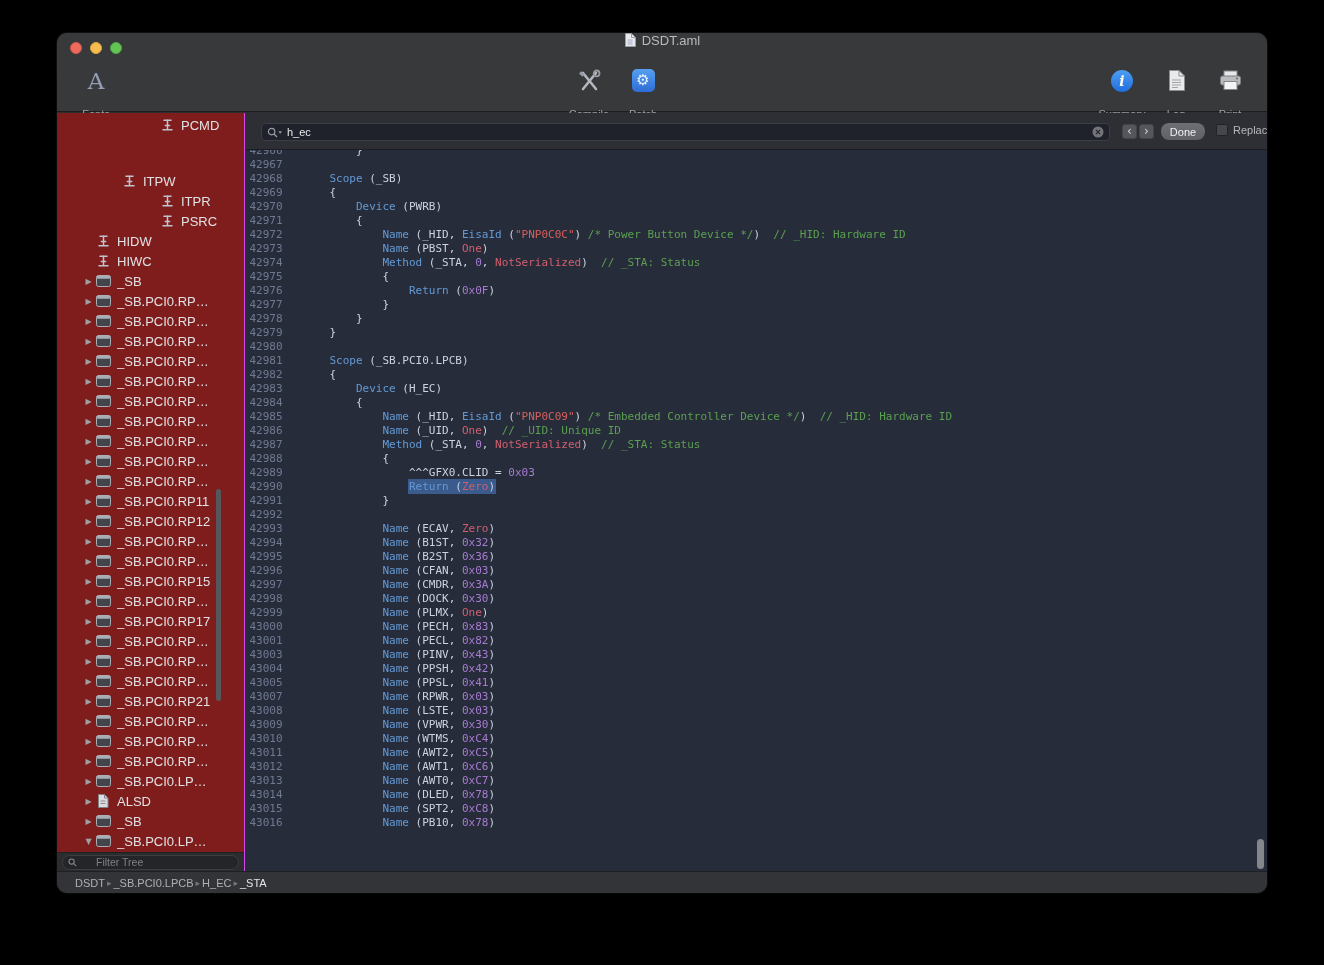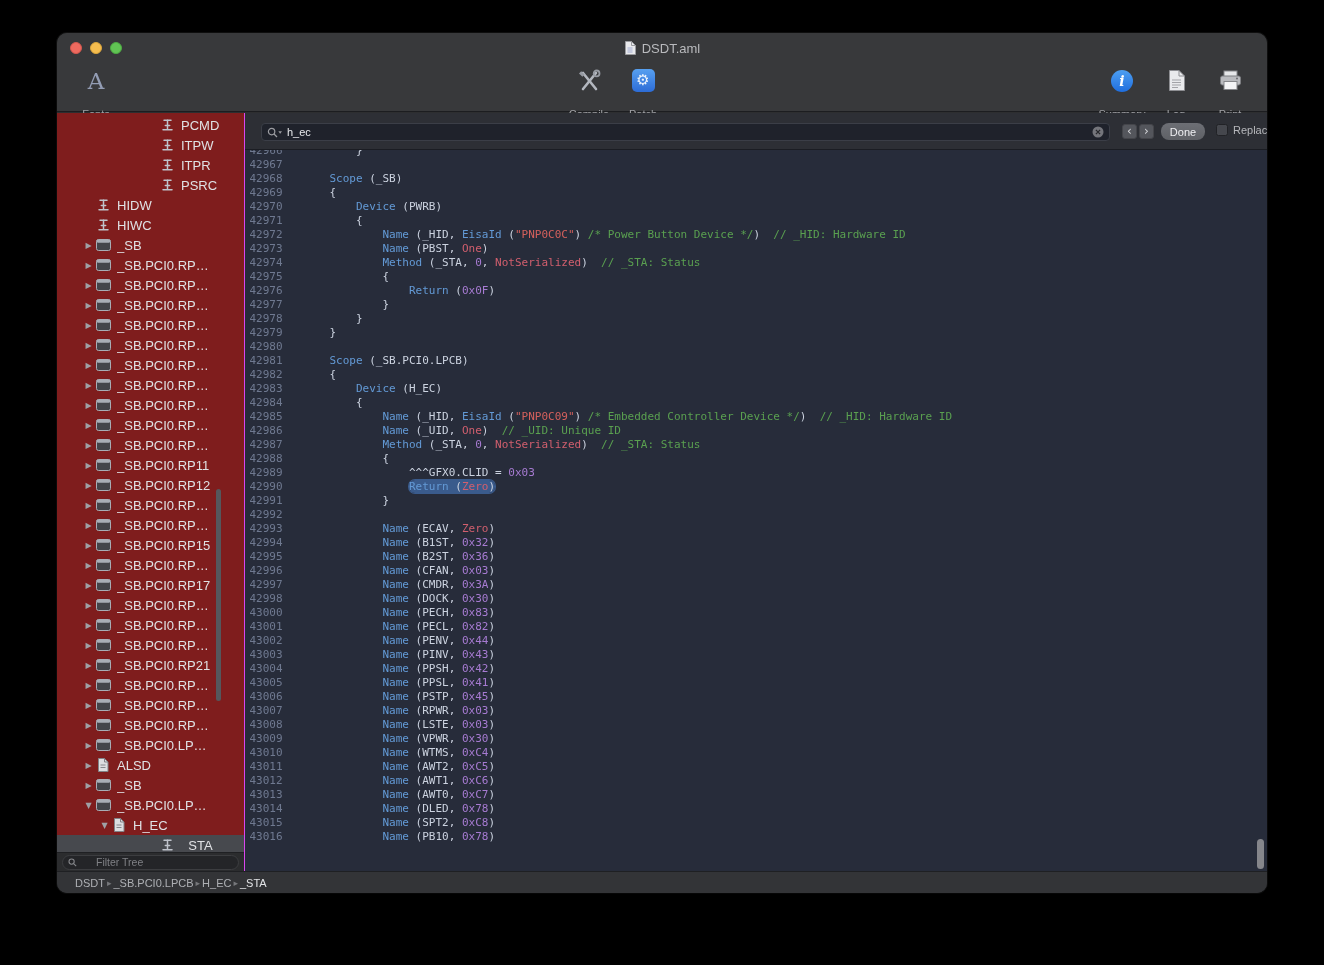--- a/index.html
+++ b/index.html
@@ -8,21 +8,21 @@
   .window{position:absolute;left:57px;top:33px;width:1210px;height:860px;background:#2d2e30;
     border-radius:10px;overflow:hidden;box-shadow:0 30px 80px rgba(0,0,0,.85),0 0 0 1px rgba(255,255,255,.07)}
 
   
   .titlebar{position:absolute;top:0;left:0;right:0;height:30px;background:#38393b}
   .traffic{position:absolute;top:9px;left:13px;display:flex;gap:8px}
   .light{width:12px;height:12px;border-radius:50%}
   .light.red{background:#ee6a5f;border:1px solid #d3584f}
   .light.yellow{background:#f5bd4f;border:1px solid #dba63c}
   .light.green{background:#61c454;border:1px solid #4eab43}
-  .title-wrap{position:absolute;inset:0 0 auto 0;height:30px;display:flex;align-items:center;justify-content:center;gap:6px;
+  .title-wrap{position:absolute;inset:0 0 auto 0;height:30px;display:flex;align-items:flex-start;justify-content:center;gap:6px;
     color:#b9babd;font-size:13px}
 
   
   .toolbar{position:absolute;top:30px;left:0;right:0;height:49px;background:#38393b;border-bottom:1px solid #1c1d20}
   .tb-group{position:absolute;top:4px;display:flex}
   .tb-group.left{left:12px}
   .tb-group.center{left:505px}
   .tb-group.right{right:10px}
   .tb-item{display:flex;flex-direction:column;align-items:center;width:54px;cursor:default}
   .icon-box{height:27px;display:flex;align-items:center;justify-content:center}
@@ -70,21 +70,21 @@
   .checkbox{width:12px;height:12px;background:#45474d;border:1px solid #212226;border-radius:2.5px}
   .replace-label{font-size:11px;color:#b6b7bb}
 
   .code{position:absolute;top:37px;left:0;right:0;bottom:0;overflow:hidden;
     font-family:"DejaVu Sans Mono","Liberation Mono",monospace;font-size:11px;line-height:14px}
   .code-inner{position:absolute;top:-6px;left:0;right:0}
   .code-line{white-space:pre;height:14px}
   .gutter{display:inline-block;width:42px;text-align:center;color:#7c87a0;opacity:.85}
   .line-body{margin-left:16px}
   .tp{color:#ccd3e0}.tk{color:#639ad6}.ts{color:#d4605c}.tc{color:#5aa050}.tn{color:#a77bd2}.ta{color:#d25f6e}
-  .sel{background:#3a5b8c;border-radius:6px;box-shadow:0 0 0 1px #3a5b8c}
+  .sel{background:#3a5b8c;border-radius:0;box-shadow:0 0 0 1px #3a5b8c}
   .ed-scroll{position:absolute;right:3px;top:726px;width:7px;height:30px;background:#85868b;border-radius:3.5px}
 
   
   .statusbar{position:absolute;left:0;right:0;bottom:0;height:22px;background:#333437;border-top:1px solid #1f2023;
     display:flex;align-items:center;padding-left:18px;gap:6px;font-size:11px}
   .bc-item{color:#aeb0b4}
   .bc-item.last{color:#e2e3e6}
   .bc-sep{color:#76777b;font-size:9px;font-family:"DejaVu Sans",sans-serif}
 </style>
 </head>
@@ -182,21 +182,21 @@
                 <g stroke="#bfc3cb" stroke-width="1.5" fill="none" stroke-linecap="round">
                   <path d="M3 1.2 h7"></path>
                   <path d="M6.5 1.2 v9"></path>
                   <path d="M2 10.8 h9"></path>
                   <path d="M4.3 6.5 h4.4"></path>
                 </g>
               </svg>
             </span>
             <span class="tree-label">PCMD</span>
           </div>
-          <div class="tree-row" style="padding-left: 89px;">
+          <div class="tree-row" style="padding-left: 51px; margin-top: 36px;">
             <span class="disc"></span>
             <span class="node-icon">
               <svg width="13" height="12" viewBox="0 0 13 12">
                 <g stroke="#bfc3cb" stroke-width="1.5" fill="none" stroke-linecap="round">
                   <path d="M3 1.2 h7"></path>
                   <path d="M6.5 1.2 v9"></path>
                   <path d="M2 10.8 h9"></path>
                   <path d="M4.3 6.5 h4.4"></path>
                 </g>
               </svg>
@@ -647,27 +647,26 @@
             <div class="code-line"><span class="gutter">42989</span><span class="line-body">                <span class="tp">^^^GFX0.CLID = </span><span class="tn">0x03</span></span></div>
             <div class="code-line"><span class="gutter">42990</span><span class="line-body">                <span class="sel"><span class="tk">Return</span><span class="tp"> (</span><span class="ta">Zero</span><span class="tp">)</span></span></span></div>
             <div class="code-line"><span class="gutter">42991</span><span class="line-body">            <span class="tp">}</span></span></div>
             <div class="code-line"><span class="gutter">42992</span><span class="line-body"></span></div>
             <div class="code-line"><span class="gutter">42993</span><span class="line-body">            <span class="tk">Name</span><span class="tp"> (ECAV, </span><span class="ta">Zero</span><span class="tp">)</span></span></div>
             <div class="code-line"><span class="gutter">42994</span><span class="line-body">            <span class="tk">Name</span><span class="tp"> (B1ST, </span><span class="tn">0x32</span><span class="tp">)</span></span></div>
             <div class="code-line"><span class="gutter">42995</span><span class="line-body">            <span class="tk">Name</span><span class="tp"> (B2ST, </span><span class="tn">0x36</span><span class="tp">)</span></span></div>
             <div class="code-line"><span class="gutter">42996</span><span class="line-body">            <span class="tk">Name</span><span class="tp"> (CFAN, </span><span class="tn">0x03</span><span class="tp">)</span></span></div>
             <div class="code-line"><span class="gutter">42997</span><span class="line-body">            <span class="tk">Name</span><span class="tp"> (CMDR, </span><span class="tn">0x3A</span><span class="tp">)</span></span></div>
             <div class="code-line"><span class="gutter">42998</span><span class="line-body">            <span class="tk">Name</span><span class="tp"> (DOCK, </span><span class="tn">0x30</span><span class="tp">)</span></span></div>
+            <div class="code-line"><span class="gutter">42999</span><span class="line-body">            <span class="tk">Name</span><span class="tp"> (PLMX, </span><span class="ta">One</span><span class="tp">)</span></span></div>
             <div class="code-line"><span class="gutter">43000</span><span class="line-body">            <span class="tk">Name</span><span class="tp"> (PECH, </span><span class="tn">0x83</span><span class="tp">)</span></span></div>
             <div class="code-line"><span class="gutter">43001</span><span class="line-body">            <span class="tk">Name</span><span class="tp"> (PECL, </span><span class="tn">0x82</span><span class="tp">)</span></span></div>
-            <div class="code-line"><span class="gutter">43002</span><span class="line-body">            <span class="tk">Name</span><span class="tp"> (PENV, </span><span class="tn">0x44</span><span class="tp">)</span></span></div>
             <div class="code-line"><span class="gutter">43003</span><span class="line-body">            <span class="tk">Name</span><span class="tp"> (PINV, </span><span class="tn">0x43</span><span class="tp">)</span></span></div>
             <div class="code-line"><span class="gutter">43004</span><span class="line-body">            <span class="tk">Name</span><span class="tp"> (PPSH, </span><span class="tn">0x42</span><span class="tp">)</span></span></div>
             <div class="code-line"><span class="gutter">43005</span><span class="line-body">            <span class="tk">Name</span><span class="tp"> (PPSL, </span><span class="tn">0x41</span><span class="tp">)</span></span></div>
-            <div class="code-line"><span class="gutter">43006</span><span class="line-body">            <span class="tk">Name</span><span class="tp"> (PSTP, </span><span class="tn">0x45</span><span class="tp">)</span></span></div>
             <div class="code-line"><span class="gutter">43007</span><span class="line-body">            <span class="tk">Name</span><span class="tp"> (RPWR, </span><span class="tn">0x03</span><span class="tp">)</span></span></div>
             <div class="code-line"><span class="gutter">43008</span><span class="line-body">            <span class="tk">Name</span><span class="tp"> (LSTE, </span><span class="tn">0x03</span><span class="tp">)</span></span></div>
             <div class="code-line"><span class="gutter">43009</span><span class="line-body">            <span class="tk">Name</span><span class="tp"> (VPWR, </span><span class="tn">0x30</span><span class="tp">)</span></span></div>
             <div class="code-line"><span class="gutter">43010</span><span class="line-body">            <span class="tk">Name</span><span class="tp"> (WTMS, </span><span class="tn">0xC4</span><span class="tp">)</span></span></div>
             <div class="code-line"><span class="gutter">43011</span><span class="line-body">            <span class="tk">Name</span><span class="tp"> (AWT2, </span><span class="tn">0xC5</span><span class="tp">)</span></span></div>
             <div class="code-line"><span class="gutter">43012</span><span class="line-body">            <span class="tk">Name</span><span class="tp"> (AWT1, </span><span class="tn">0xC6</span><span class="tp">)</span></span></div>
             <div class="code-line"><span class="gutter">43013</span><span class="line-body">            <span class="tk">Name</span><span class="tp"> (AWT0, </span><span class="tn">0xC7</span><span class="tp">)</span></span></div>
             <div class="code-line"><span class="gutter">43014</span><span class="line-body">            <span class="tk">Name</span><span class="tp"> (DLED, </span><span class="tn">0x78</span><span class="tp">)</span></span></div>
             <div class="code-line"><span class="gutter">43015</span><span class="line-body">            <span class="tk">Name</span><span class="tp"> (SPT2, </span><span class="tn">0xC8</span><span class="tp">)</span></span></div>
             <div class="code-line"><span class="gutter">43016</span><span class="line-body">            <span class="tk">Name</span><span class="tp"> (PB10, </span><span class="tn">0x78</span><span class="tp">)</span></span></div>

